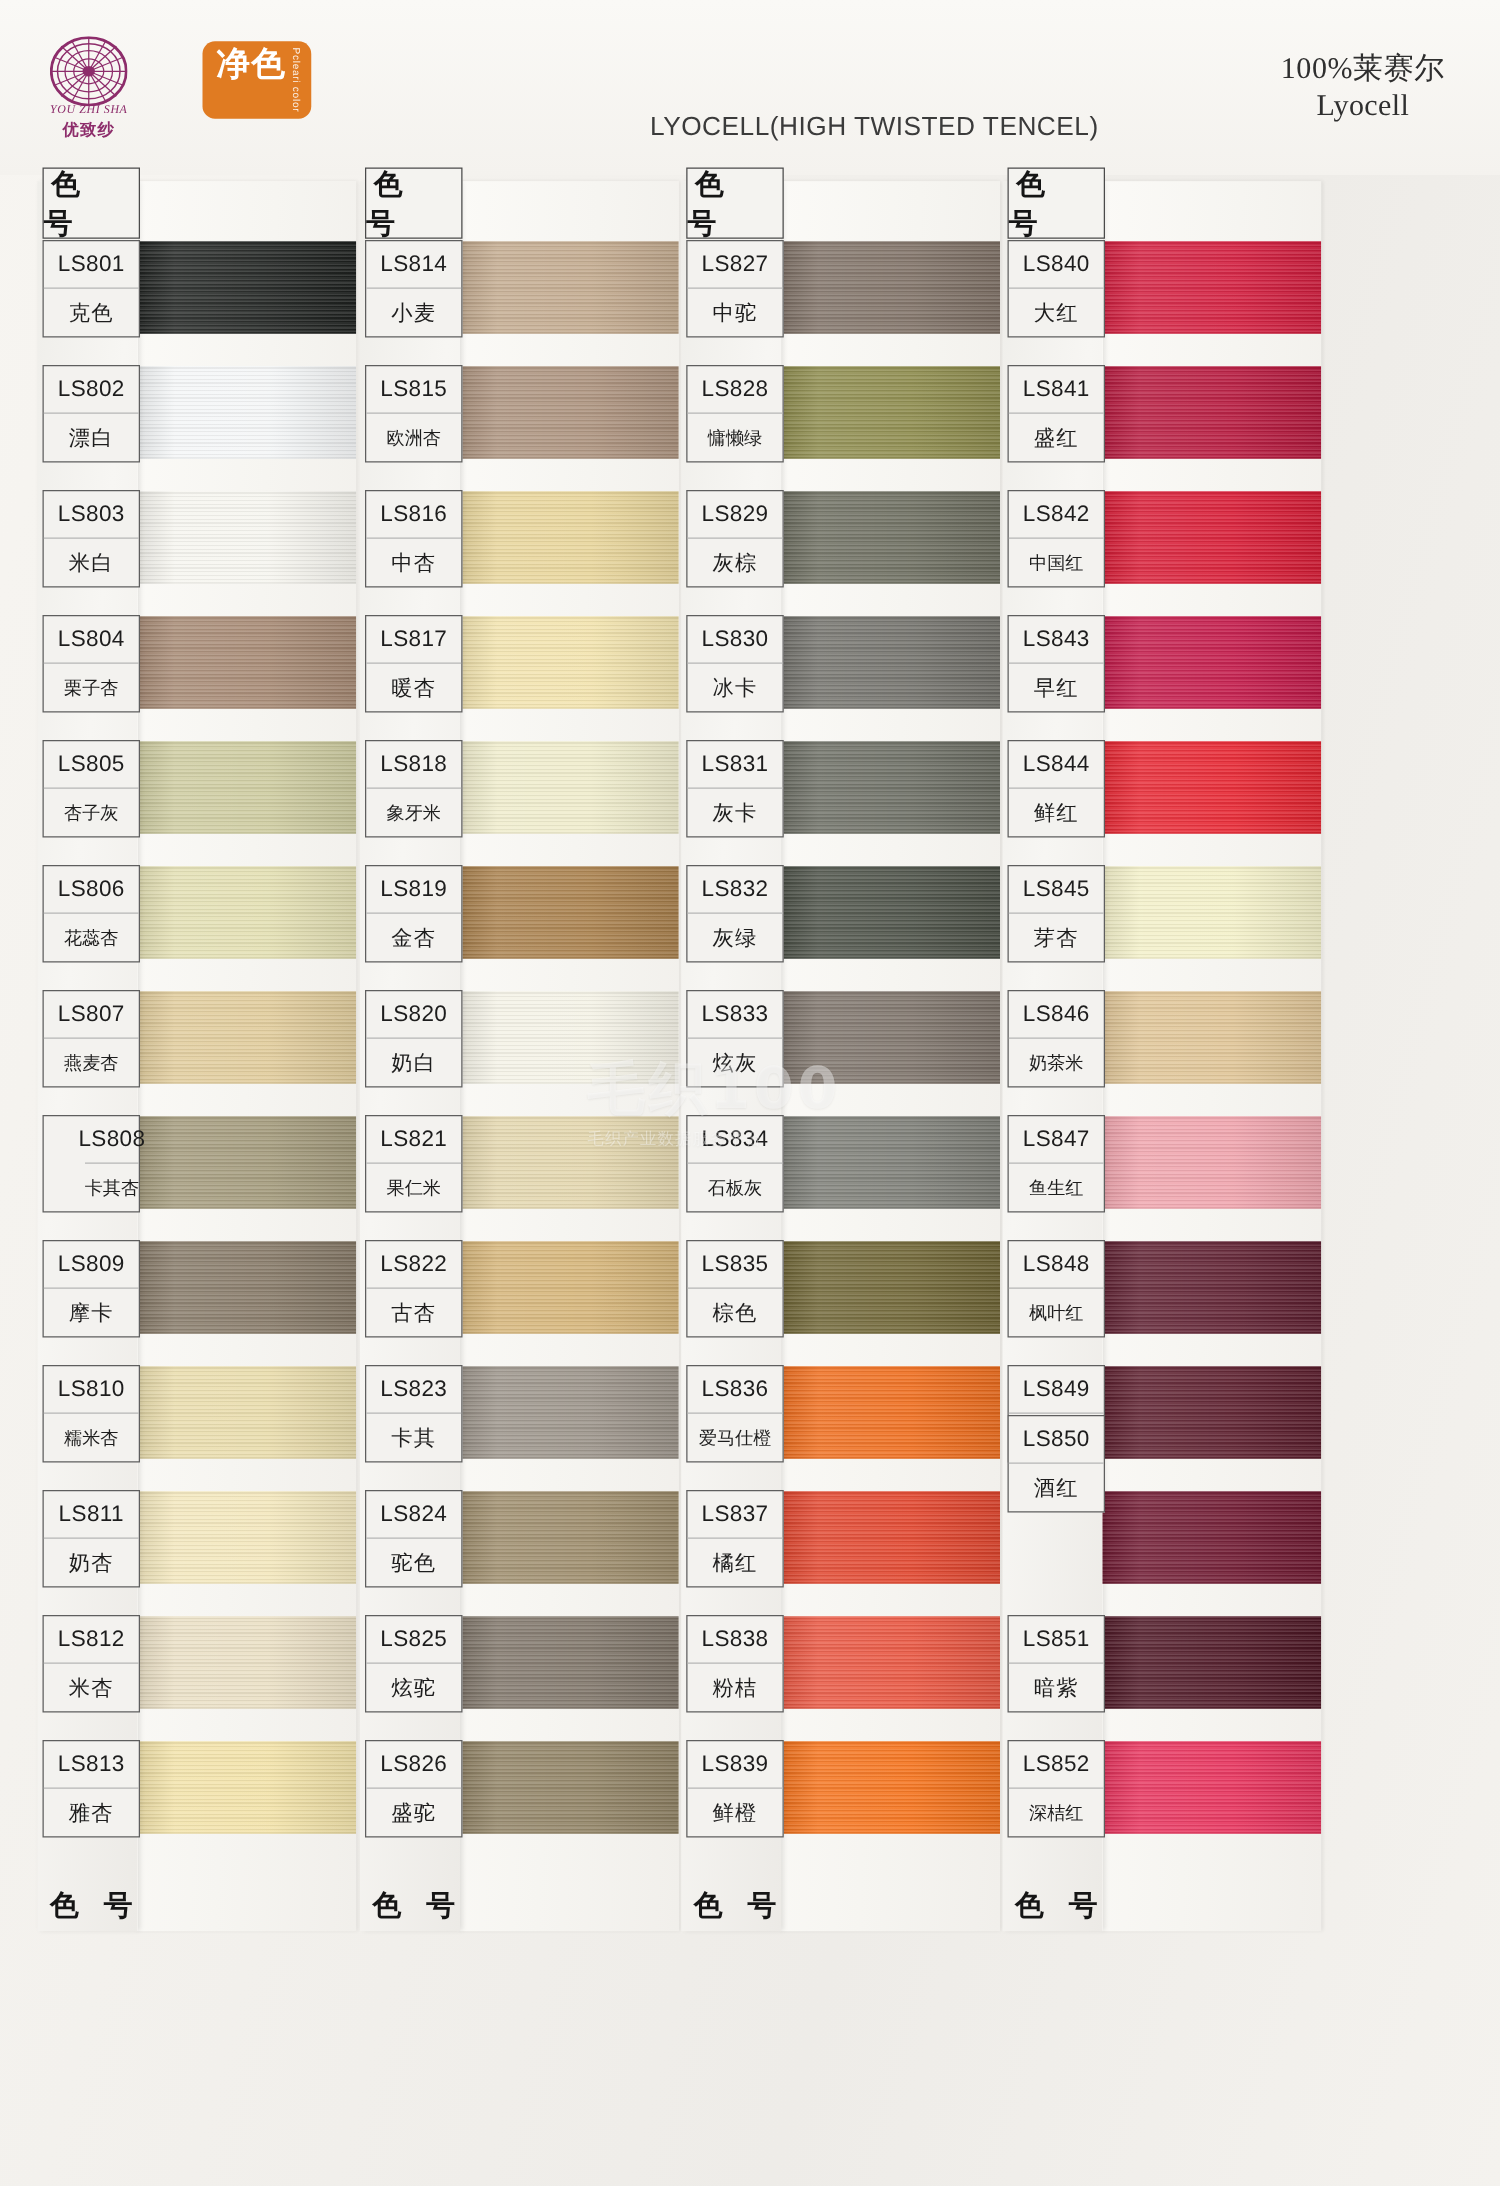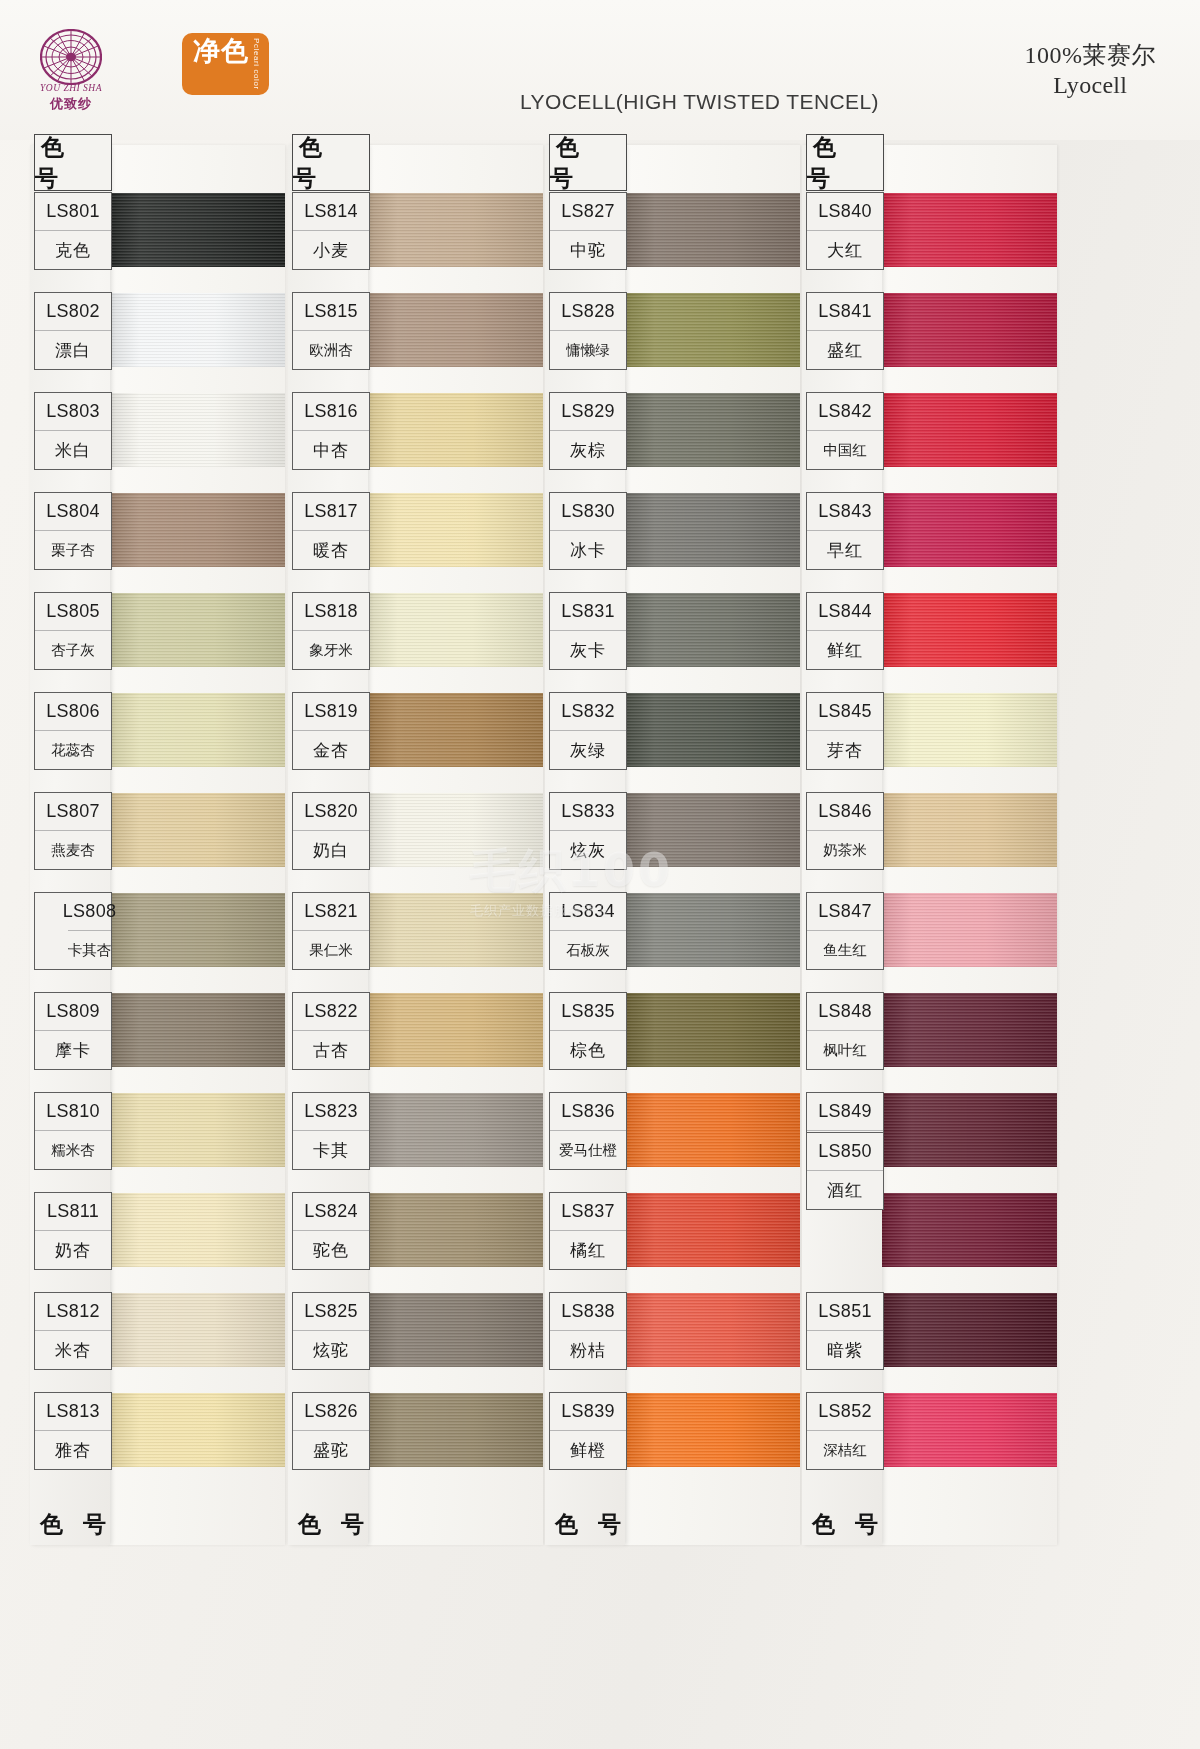--- a/index.html
+++ b/index.html
@@ -44,21 +44,21 @@
     font-size: 46px; font-weight: bold; color: #8c2a6a;
     letter-spacing: 2px; line-height: 1; margin-bottom: 2px;
     font-family: "DejaVu Sans","Liberation Sans",sans-serif;
   }
   .brand-en {
     font-family: "Liberation Serif", serif;
     font-size: 20px; font-weight: bold; color: #8c2a6a; letter-spacing: 3.2px;
   }
   .brand-text { margin-left: 6px; }
 
-  .title-block { display: flex; align-items: flex-start; margin-left: 48px; flex: 1 1 auto; padding-left: 18px; }
+  .title-block { display: flex; align-items: flex-start; margin-left: 28px; flex: 1 1 auto; padding-left: 18px; }
   .pure-badge {
     background: #e07b22; color: #fff; border-radius: 10px;
     padding: 5px 9px 6px 11px; display: flex; align-items: flex-start;
     margin-right: 12px; position: relative; top: -6px;
   }
   .pure-badge .pb-cn { font-size: 27px; font-weight: bold; line-height: 1; letter-spacing: 1px; }
   .pure-badge .pb-en {
     font-size: 8px; writing-mode: vertical-rl; letter-spacing: .6px;
     margin-left: 3px; opacity: .92; line-height: 1;
   }

